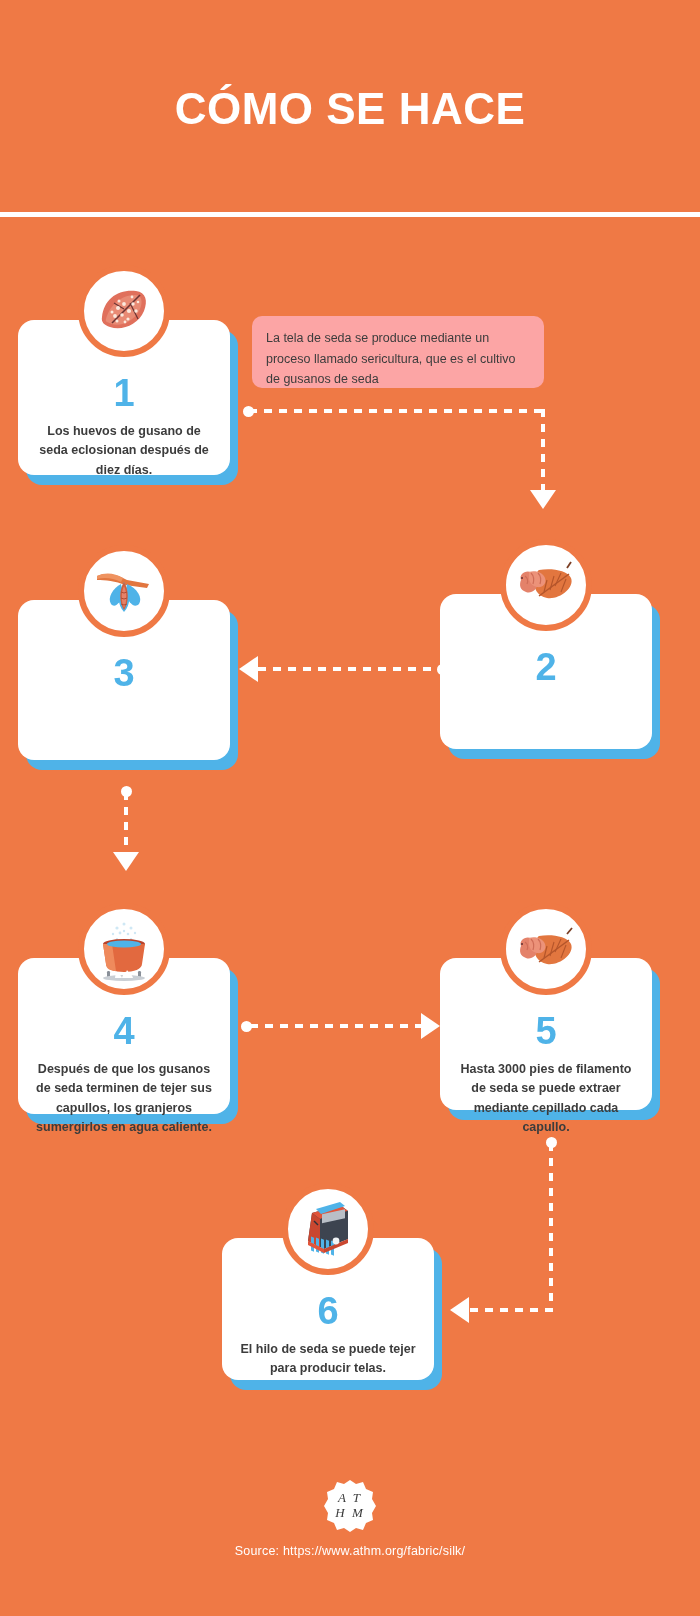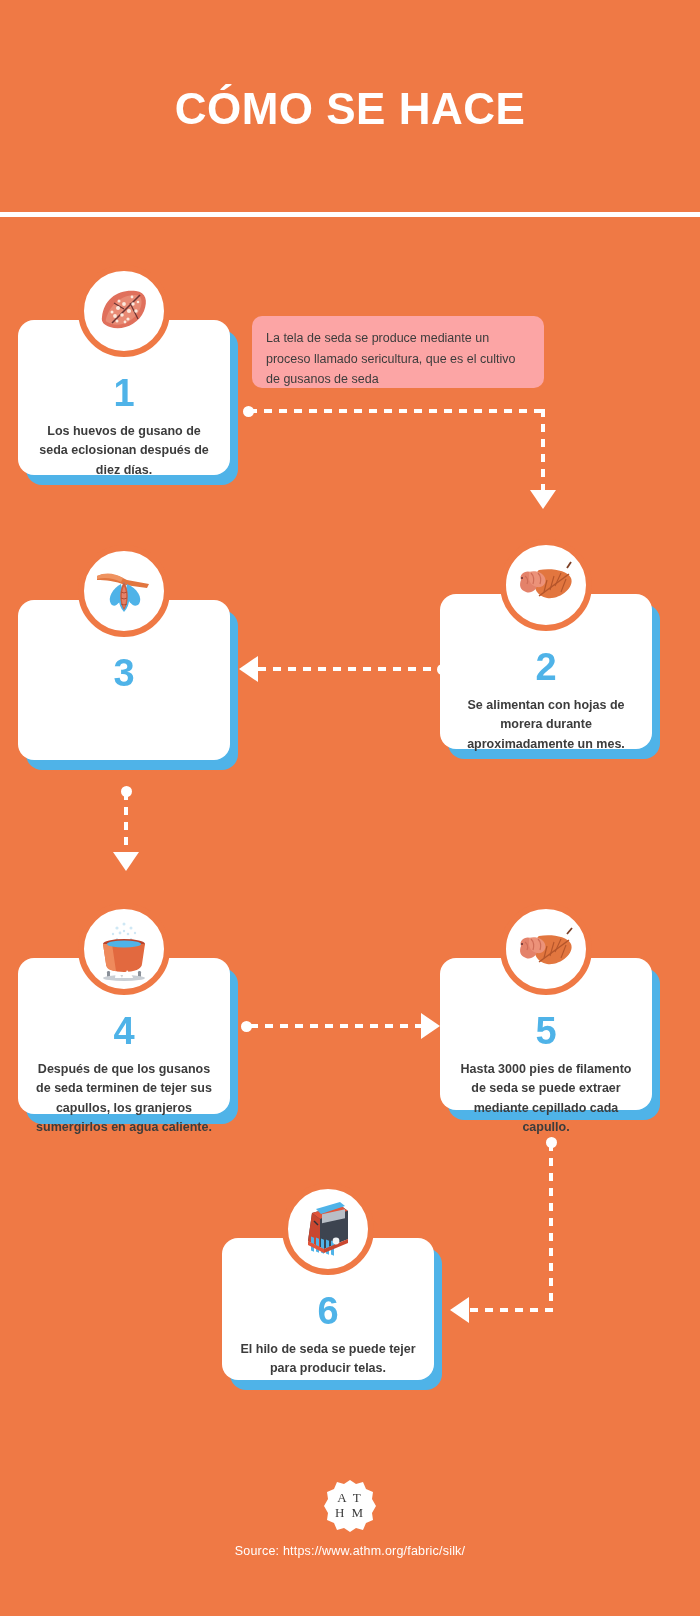--- a/index.html
+++ b/index.html
@@ -199,20 +199,21 @@
     width: 56px; height: 56px;
     display: flex;
     flex-direction: column;
     align-items: center;
     justify-content: center;
     color: #3c3c3c;
     font-family: "Liberation Serif", serif;
     font-size: 13px;
     line-height: 1.15;
     letter-spacing: 2px;
+    font-style: italic;
   }
   .source-text {
     margin-top: 10px;
     color: #ffffff;
     font-size: 12.5px;
     font-weight: normal;
     letter-spacing: 0.2px;
   }
 </style>
 </head>
@@ -304,21 +305,20 @@
           <path d="M20 24 C27 22 34 25 36 30 C38 36 33 40 28 39 C23 38 20 34 20 30 Z" fill="#ec9279"></path>
           <g stroke="#cf6d57" stroke-width="1.2" fill="none">
             <path d="M16 28 Q20 31 18 36"></path>
             <path d="M22 25 Q26 29 24 36"></path>
             <path d="M29 25 Q33 29 31 36"></path>
           </g>
           <circle cx="13" cy="30" r="1.1" fill="#6b3434"></circle>
         </svg>
       </div>
       <div class="step-num">2</div>
-      <div class="step-text">Se alimentan con hojas de morera durante aproximadamente un mes.</div>
     </div>
   </div>
 
   <div class="step" style="left:18px; top:600px; width:212px; height:160px;">
     <div class="card-shadow"></div>
     <div class="card">
       <div class="icon-bubble">
         <svg width="74" height="74" viewBox="0 0 74 74">
           <path d="M10 22 C18 18 30 20 40 26 L62 30 L60 34 L38 31 C29 27 18 26 10 26 Z" fill="#e2763f"></path>
           <path d="M10 22 C18 18 28 19 36 24 L34 28 C26 24 18 23 10 25 Z" fill="#ef9360"></path>

